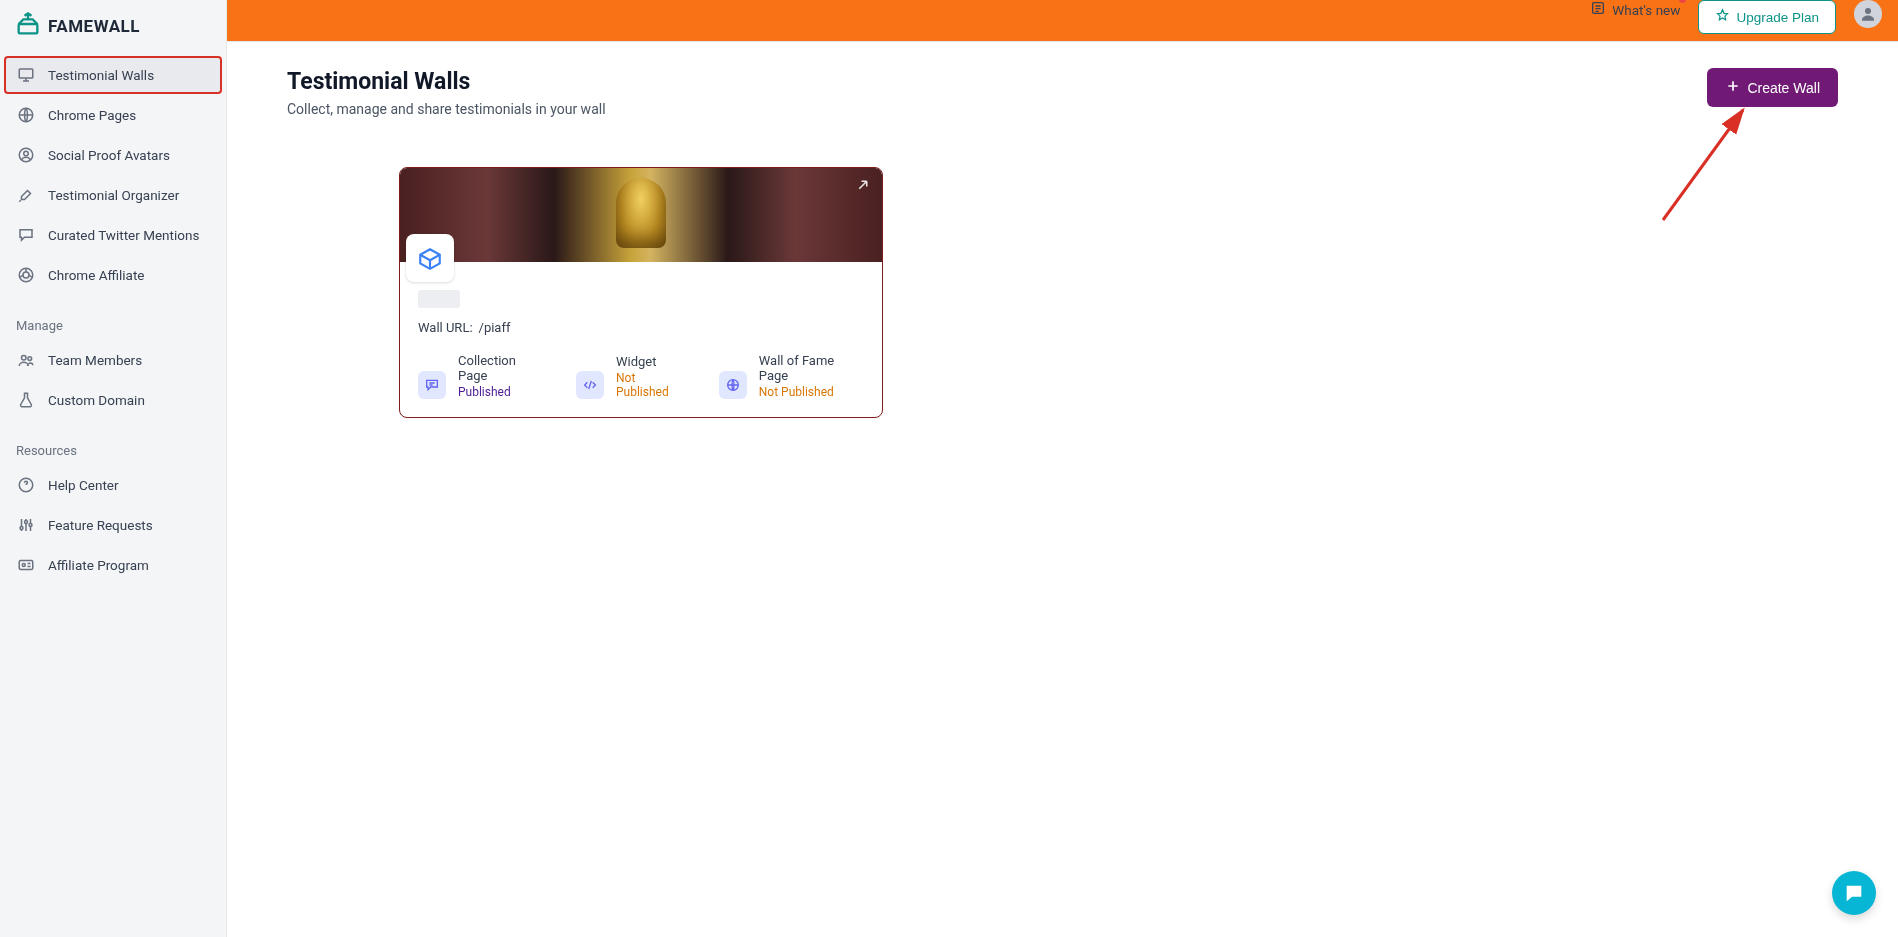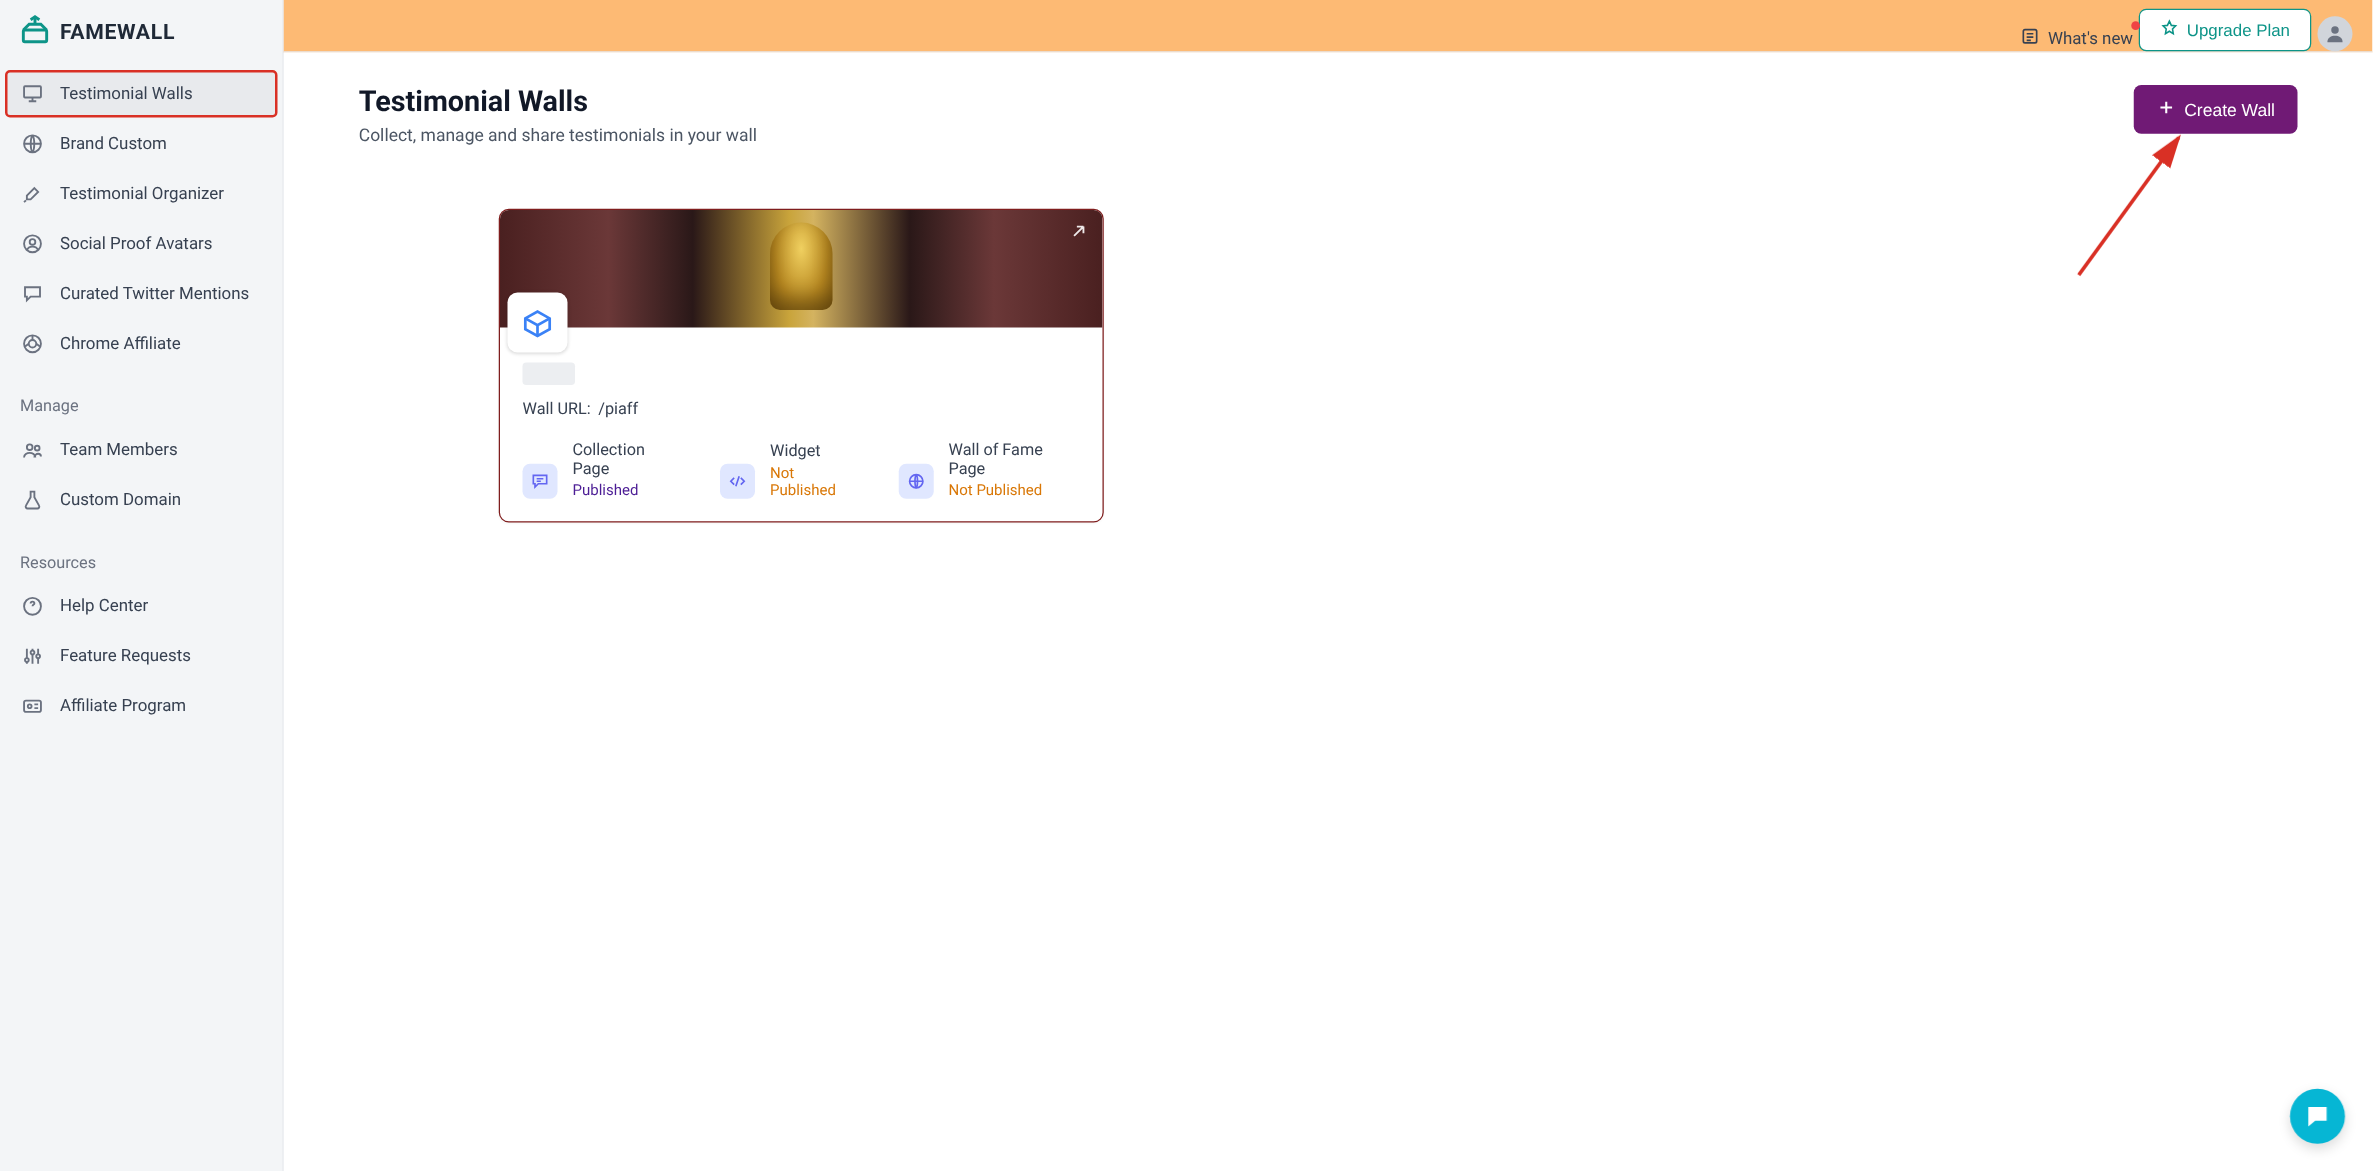--- a/index.html
+++ b/index.html
@@ -12,21 +12,21 @@
 .logo-icon { color: #0d9488; }
 .logo-text { font-weight: 700; font-size: 17px; letter-spacing: 0.5px; color: #1f2937; }
 .nav { padding: 0 6px; }
 .nav-item { display: flex; align-items: center; gap: 12px; padding: 9px 10px; font-size: 13.5px; color: #374151; cursor: pointer; border-radius: 4px; margin-bottom: 2px; }
 .nav-item .icon { width: 20px; height: 20px; color: #6b7280; display:flex; align-items:center; justify-content:center; flex-shrink:0; }
 .nav-item.active { background: #e8eaed; border: 2px solid #d93025; margin: 0 -2px 2px -2px; padding: 7px 10px; }
 .nav-section-label { font-size: 13px; color: #6b7280; padding: 22px 10px 8px; }
 
 
 .main { flex: 1; display: flex; flex-direction: column; }
-.topbar { height: 42px; border-bottom: 1px solid #e5e7eb; background: #fdba74; display: flex; align-items: flex-end; justify-content: flex-end; padding: 0 16px; gap: 5px; }
+.topbar { height: 42px; border-bottom: 1px solid #e5e7eb; background: #f97316; display: flex; align-items: flex-start; justify-content: flex-end; padding: 0 16px; gap: 18px; }
 .whatsnew { display: flex; align-items: center; gap: 6px; font-size: 13.5px; color: #374151; cursor: pointer; position: relative; }
 .whatsnew .dot { position: absolute; top: -4px; right: -6px; width: 7px; height: 7px; background: #ef4444; border-radius: 50%; }
 .upgrade-btn { border: 1.5px solid #0d9488; color: #0d9488; background: #fff; padding: 7px 16px; border-radius: 6px; font-size: 13.5px; display: flex; align-items: center; gap: 6px; cursor: pointer; }
 .avatar { width: 28px; height: 28px; border-radius: 50%; background: #d1d5db; display:flex; align-items:center; justify-content:center; color:#6b7280; cursor:pointer; }
 
 
 .content { padding: 26px 60px; background:#fff; flex:1; overflow:auto; }
 .page-header { display: flex; justify-content: space-between; align-items: flex-start; margin-bottom: 50px; }
 .page-title { font-size: 23px; font-weight: 700; color: #111827; margin-bottom: 6px; }
 .page-subtitle { font-size: 14px; color: #4b5563; }
@@ -86,40 +86,40 @@
           </span>
         <span>Testimonial Walls</span>
       </div>
       <div class="nav-item">
         <span class="icon">
             <svg width="18" height="18" viewBox="0 0 24 24" fill="none" stroke="currentColor" stroke-width="2">
               <circle cx="12" cy="12" r="9"></circle>
               <path d="M3 12h18M12 3c2.5 3 2.5 15 0 18M12 3c-2.5 3-2.5 15 0 18"></path>
             </svg>
           </span>
-        <span>Brand Custom</span>
-      </div>
-      <div class="nav-item">
-        <span class="icon">
-            <svg width="18" height="18" viewBox="0 0 24 24" fill="none" stroke="currentColor" stroke-width="2">
-              <path d="M14 6l4 4-8 8H6v-4l8-8z"></path>
-              <path d="M5 19l-2 2"></path>
-            </svg>
-          </span>
-        <span>Testimonial Organizer</span>
+        <span>Chrome Pages</span>
       </div>
       <div class="nav-item">
         <span class="icon">
             <svg width="18" height="18" viewBox="0 0 24 24" fill="none" stroke="currentColor" stroke-width="2">
               <circle cx="12" cy="12" r="9"></circle>
               <circle cx="12" cy="10" r="3"></circle>
               <path d="M6 19c1-3 4-4 6-4s5 1 6 4"></path>
             </svg>
           </span>
         <span>Social Proof Avatars</span>
+      </div>
+      <div class="nav-item">
+        <span class="icon">
+            <svg width="18" height="18" viewBox="0 0 24 24" fill="none" stroke="currentColor" stroke-width="2">
+              <path d="M14 6l4 4-8 8H6v-4l8-8z"></path>
+              <path d="M5 19l-2 2"></path>
+            </svg>
+          </span>
+        <span>Testimonial Organizer</span>
       </div>
       <div class="nav-item">
         <span class="icon">
             <svg width="18" height="18" viewBox="0 0 24 24" fill="none" stroke="currentColor" stroke-width="2">
               <path d="M4 5h16v10H10l-4 4v-4H4z"></path>
             </svg>
           </span>
         <span>Curated Twitter Mentions</span>
       </div>
       <div class="nav-item">

